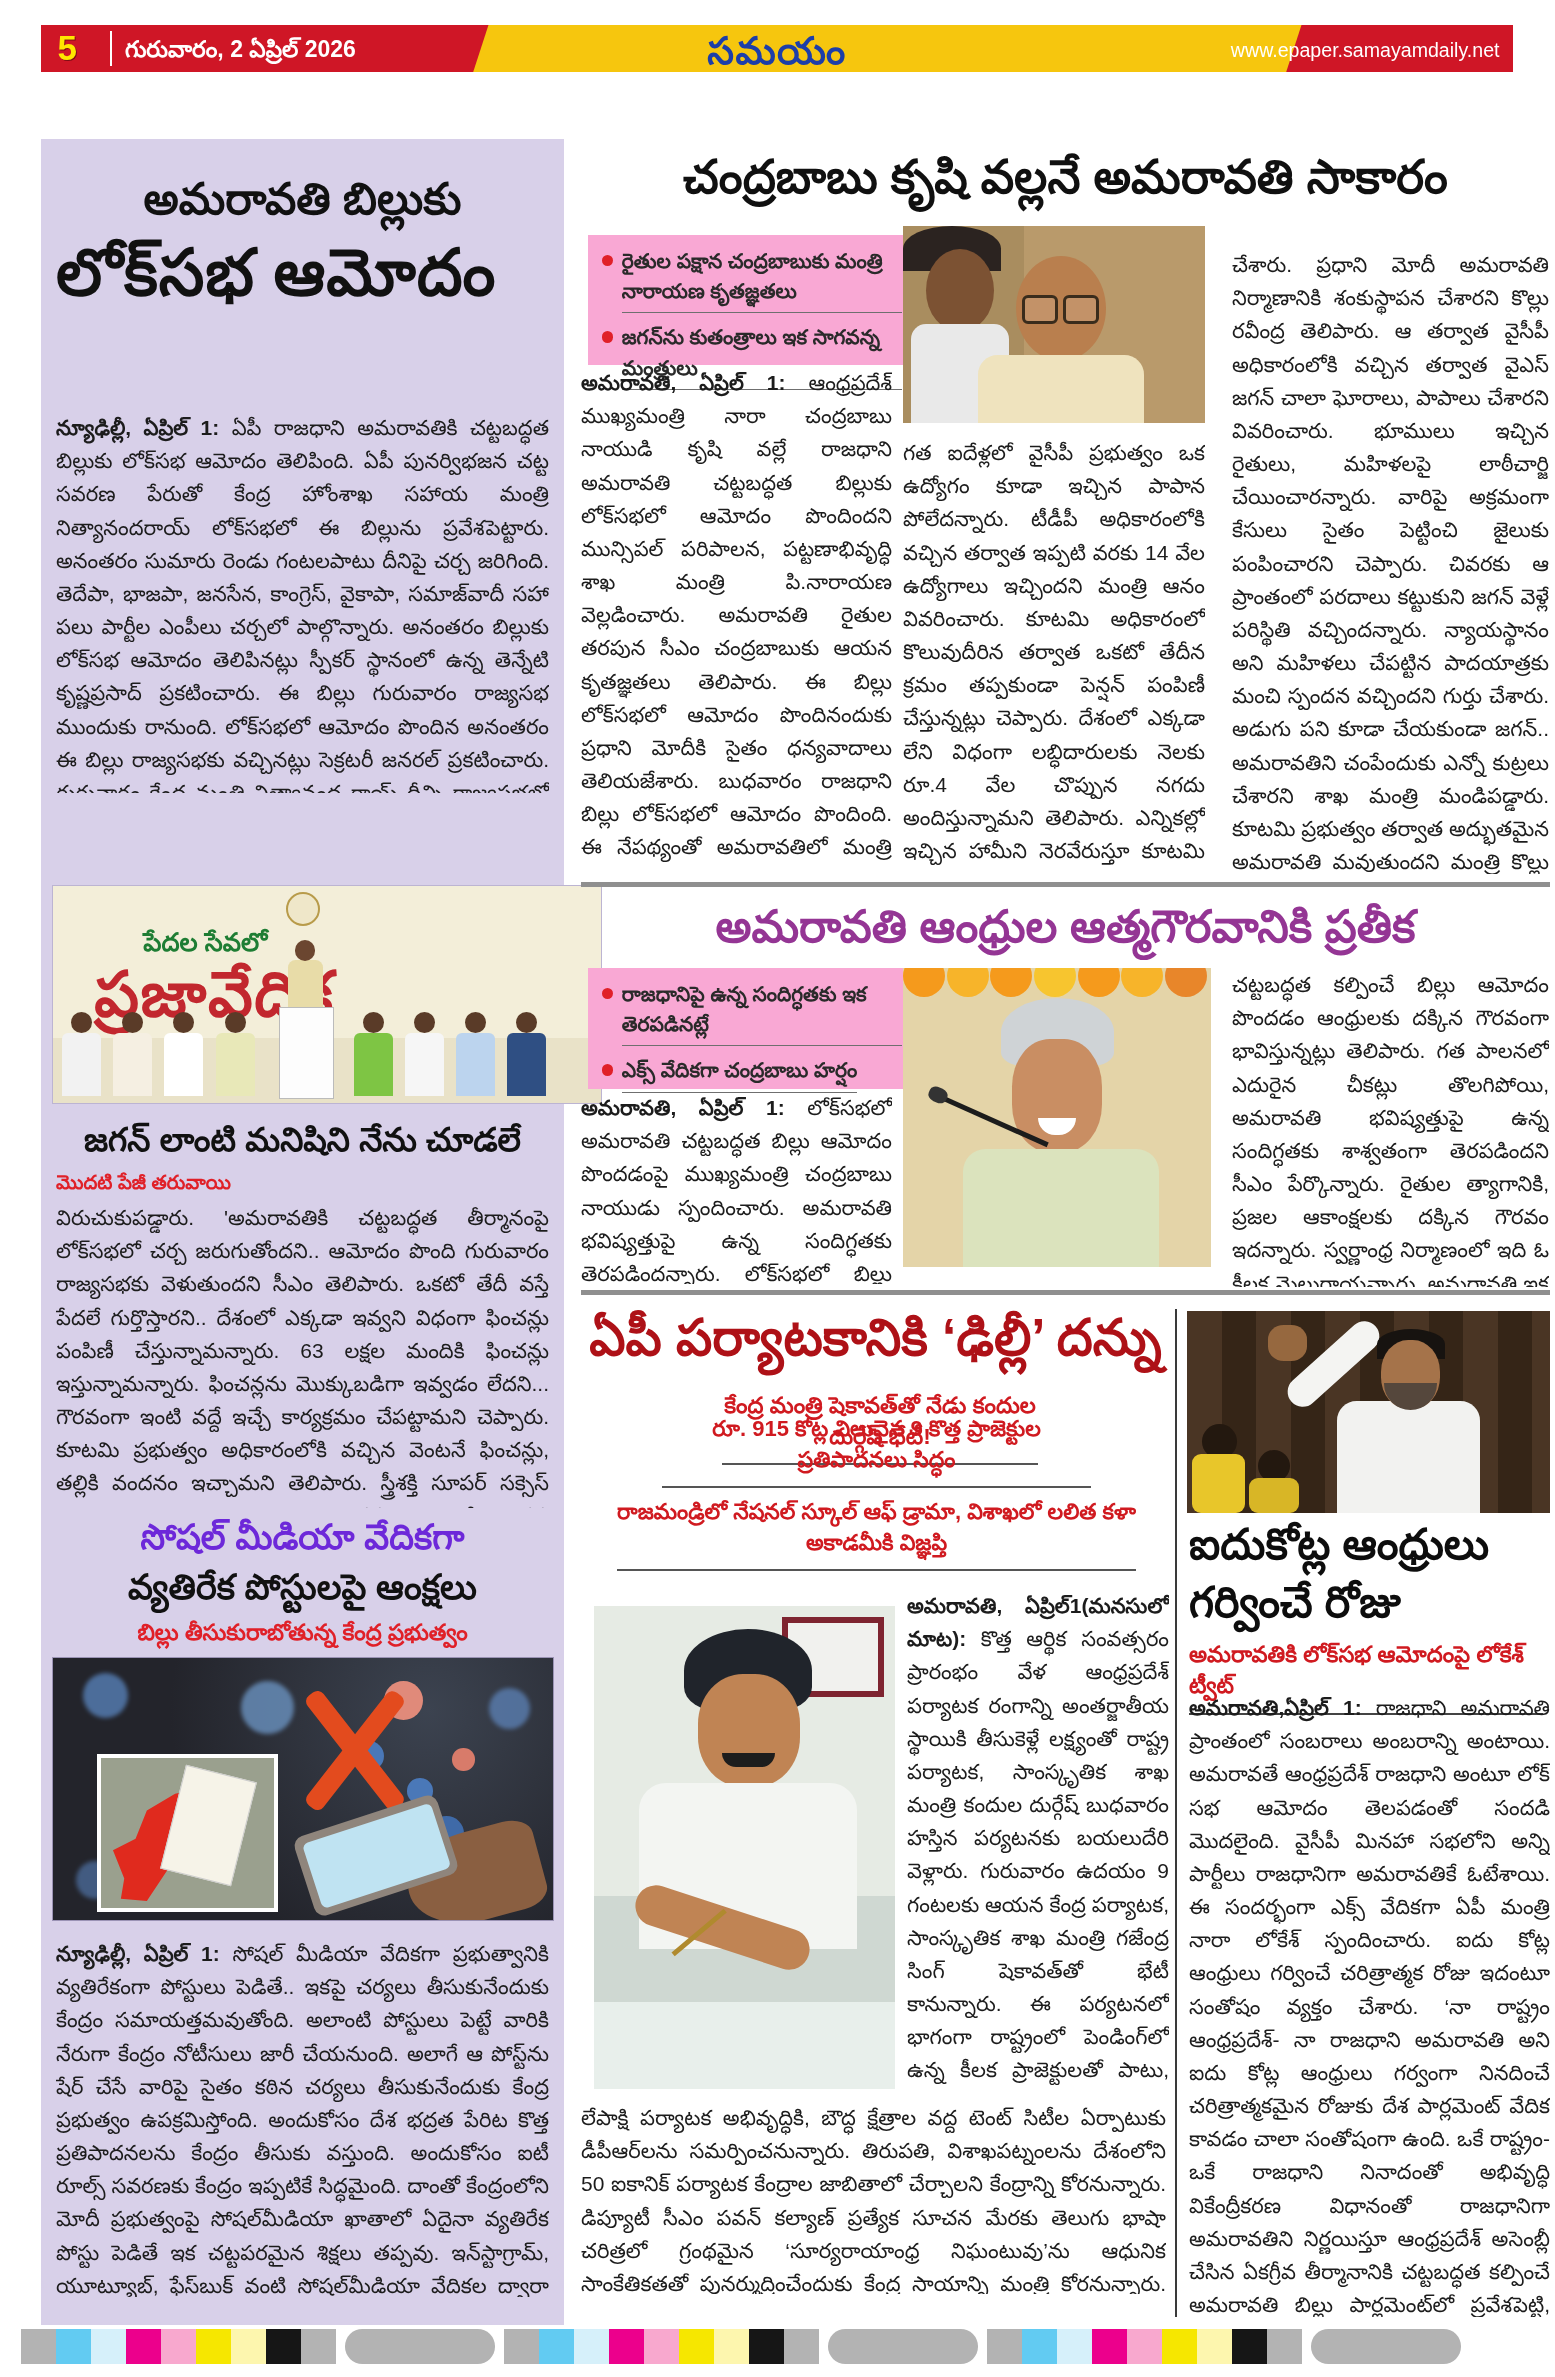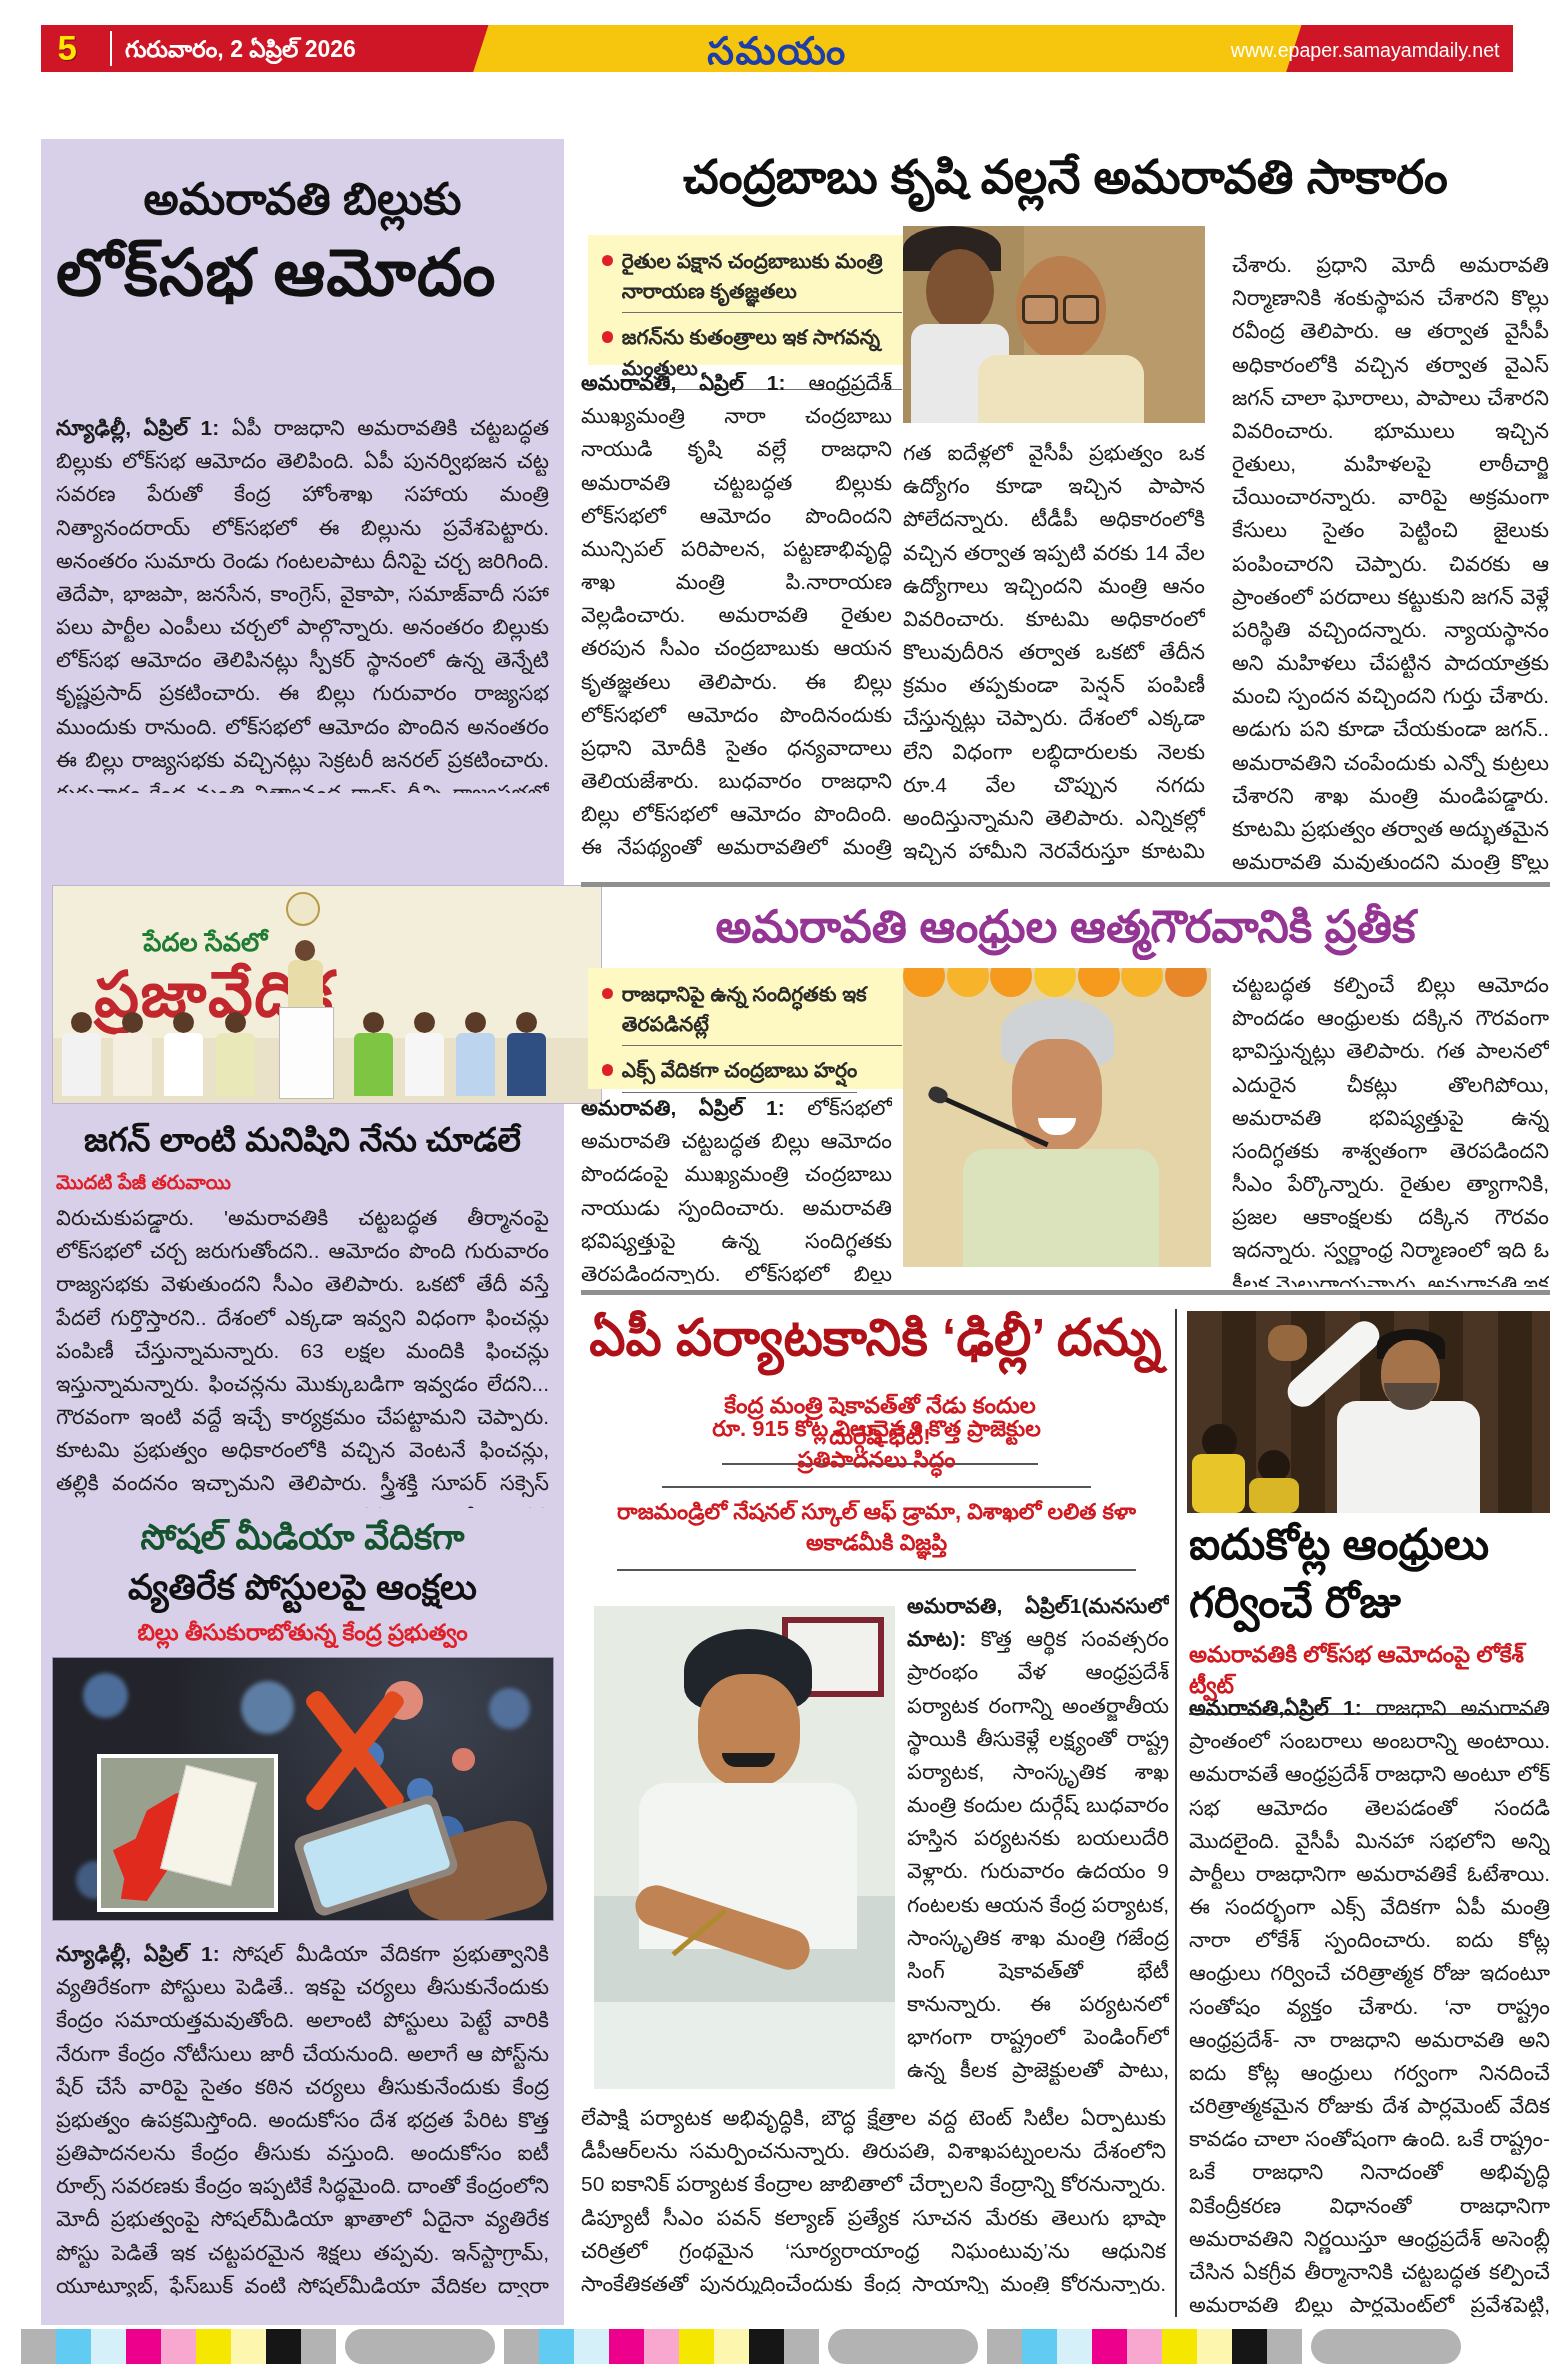--- a/index.html
+++ b/index.html
@@ -28,40 +28,40 @@
   #stage-banner{position:absolute;left:41px;top:72px;font-size:63px;font-weight:800;color:#c2272e;letter-spacing:1.5px;}
   .seated{position:absolute;bottom:7.5px;width:39px;height:63px;border-radius:6px 6px 0 0;}
   .seated::before{content:"";position:absolute;top:-21px;left:9px;width:21px;height:21px;border-radius:50%;background:#5a3b28;}
   #podium{position:absolute;left:226px;bottom:4.5px;width:53px;height:90px;background:#fdfdfd;border:0.8px solid #bbb;}
   #speaker{position:absolute;left:235px;bottom:90px;width:35px;height:53px;background:#e8dca8;border-radius:7.5px 7.5px 0 0;}
   #speaker::before{content:"";position:absolute;top:-19.6px;left:6.8px;width:20.3px;height:20.3px;border-radius:50%;background:#6b4630;}
   
   #lc-h2{top:982px;text-align:center;font-size:33px;font-weight:700;color:#111;}
   #lc-kicker{top:1032px;font-size:19.6px;font-weight:700;color:#e02028;}
   #lc-body2{top:1062px;height:307px;}
-  #lc-h3a{top:1378px;text-align:center;font-size:35px;font-weight:800;color:#14532d;}
+  #lc-h3a{top:1378px;text-align:center;font-size:35px;font-weight:800;color:#6d28d9;}
   #lc-h3b{top:1428px;text-align:center;font-size:35px;font-weight:800;color:#111;}
   #lc-sub{top:1481px;text-align:center;font-size:22.6px;font-weight:800;color:#e02028;}
   
   #social-photo{position:absolute;left:11.3px;top:1518px;width:500px;height:262px;background:radial-gradient(circle at 75% 20%, #3c4350, #23242b 60%);overflow:hidden;border:0.8px solid #9b93b5;}
   .bokeh{position:absolute;border-radius:50%;filter:blur(2.3px);opacity:.75;}
   #red-x1,#red-x2{position:absolute;left:292px;top:21px;width:19.6px;height:143px;background:#e34b1e;border-radius:7.5px;}
   #red-x1{transform:rotate(38deg);}
   #red-x2{transform:rotate(-38deg);}
   .sm-dot{position:absolute;border-radius:50%;}
   #phone{position:absolute;left:248px;top:156px;width:150px;height:83px;background:#8f857c;border-radius:10.5px;transform:rotate(-18deg);}
   #phone::after{content:"";position:absolute;left:7.5px;top:7.5px;right:7.5px;bottom:7.5px;background:#bfe3f2;border-radius:6px;}
   #hand{position:absolute;left:354px;top:173px;width:135px;height:90px;background:#8a5f41;border-radius:50% 20% 20% 50%;transform:rotate(-15deg);}
   #inset{position:absolute;left:44px;top:96px;width:173px;height:150px;background:#9aa08e;border:4.5px solid #ffffff;overflow:hidden;}
   #inset-map{position:absolute;left:6px;top:30px;width:113px;height:113px;background:#e02a1e;clip-path:polygon(15% 80%,5% 55%,25% 45%,35% 20%,60% 5%,85% 0,100% 18%,70% 40%,55% 70%,35% 100%,12% 98%);}
   #inset-doc{position:absolute;left:71px;top:13.5px;width:71px;height:105px;background:#f6f3e8;transform:rotate(14deg);border:0.8px solid #ccc;}
   #lc-body3{top:1798px;height:360px;}
   
   #a-headline{left:581px;top:149px;width:969px;text-align:center;font-size:47px;font-weight:800;color:#101010;}
-  .bullet-box{background:#fef9c3;}
+  .bullet-box{background:#f9a8d4;}
   #a-box{left:588px;top:235px;width:302px;height:119px;padding:10.5px 12px 0 12px;}
   .bullet-item{display:flex;align-items:flex-start;margin-bottom:9px;}
   .bullet-dot{width:11.3px;height:11.3px;border-radius:50%;background:#e02028;margin:9px 9px 0 1.5px;flex:none;}
   .bullet-text{font-size:20.3px;font-weight:700;line-height:1.5;color:#2a2a2a;border-bottom:1.5px solid #6f6f6f;padding-bottom:6px;}
   #a-photo{left:903px;top:226px;width:302px;height:197px;background:linear-gradient(90deg,#a98d5f 0 40%,#b99a6b 40% 100%);overflow:hidden;}
   .head-shape{position:absolute;border-radius:50%;}
   #a-photo-face{left:113px;top:30px;width:90px;height:105px;background:#b97f4e;}
   #a-photo-hair{left:109px;top:16.6px;width:98px;height:45px;background:#2b2320;border-radius:50% 50% 0 0;}
   #a-glass1,#a-glass2{position:absolute;top:69px;width:30px;height:22.6px;border:3.8px solid #3a2c1c;border-radius:6px;background:rgba(255,255,255,.15);}
   #a-glass1{left:119px;} #a-glass2{left:160px;}

